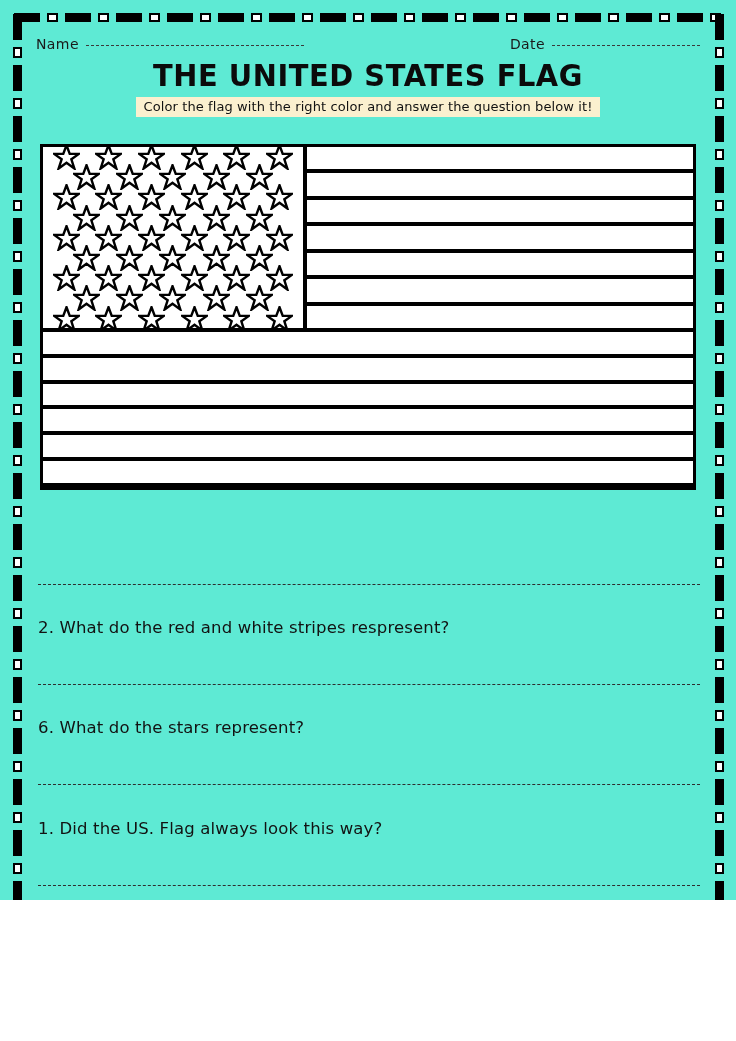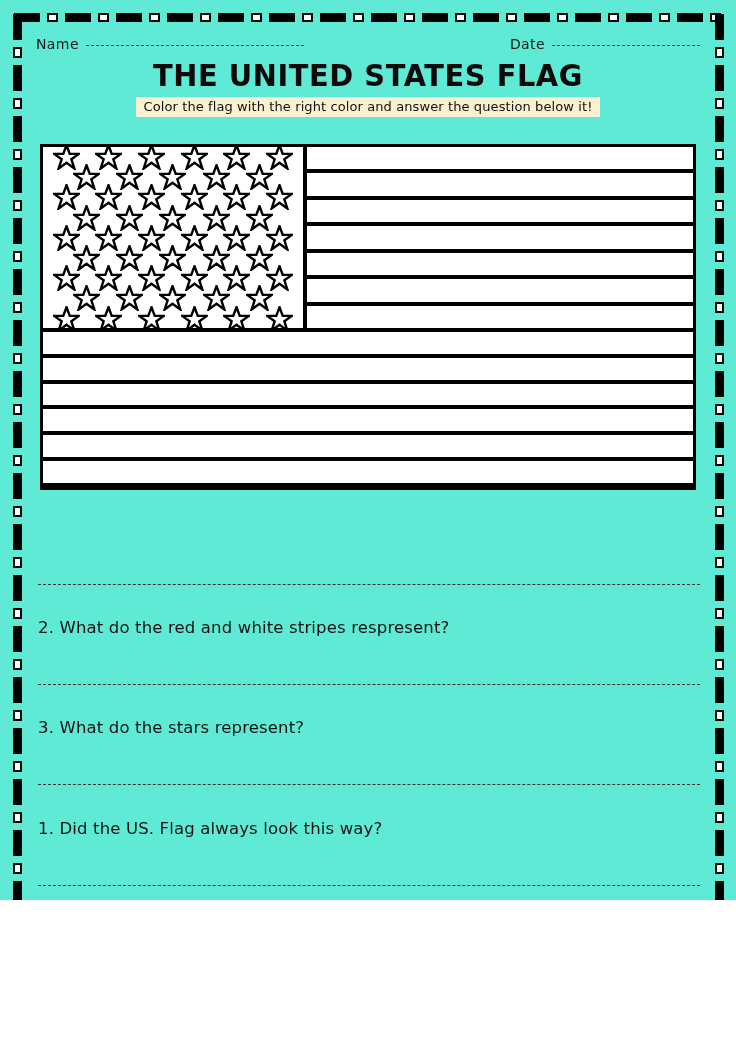--- a/index.html
+++ b/index.html
@@ -678,21 +678,21 @@
 
   <div class="questions" id="questions">
       <div class="q-block">
         <div class="q-rule"></div>
       </div>
       <div class="q-block">
         <div class="q-text">2. What do the red and white stripes respresent?</div>
         <div class="q-rule"></div>
       </div>
       <div class="q-block">
-        <div class="q-text">3. What do the stars represent?</div>
+        <div class="q-text">6. What do the stars represent?</div>
         <div class="q-rule"></div>
       </div>
       <div class="q-block">
         <div class="q-text">1. Did the US. Flag always look this way?</div>
         <div class="q-rule"></div>
       </div>
     </div>
 
 </div>
 

